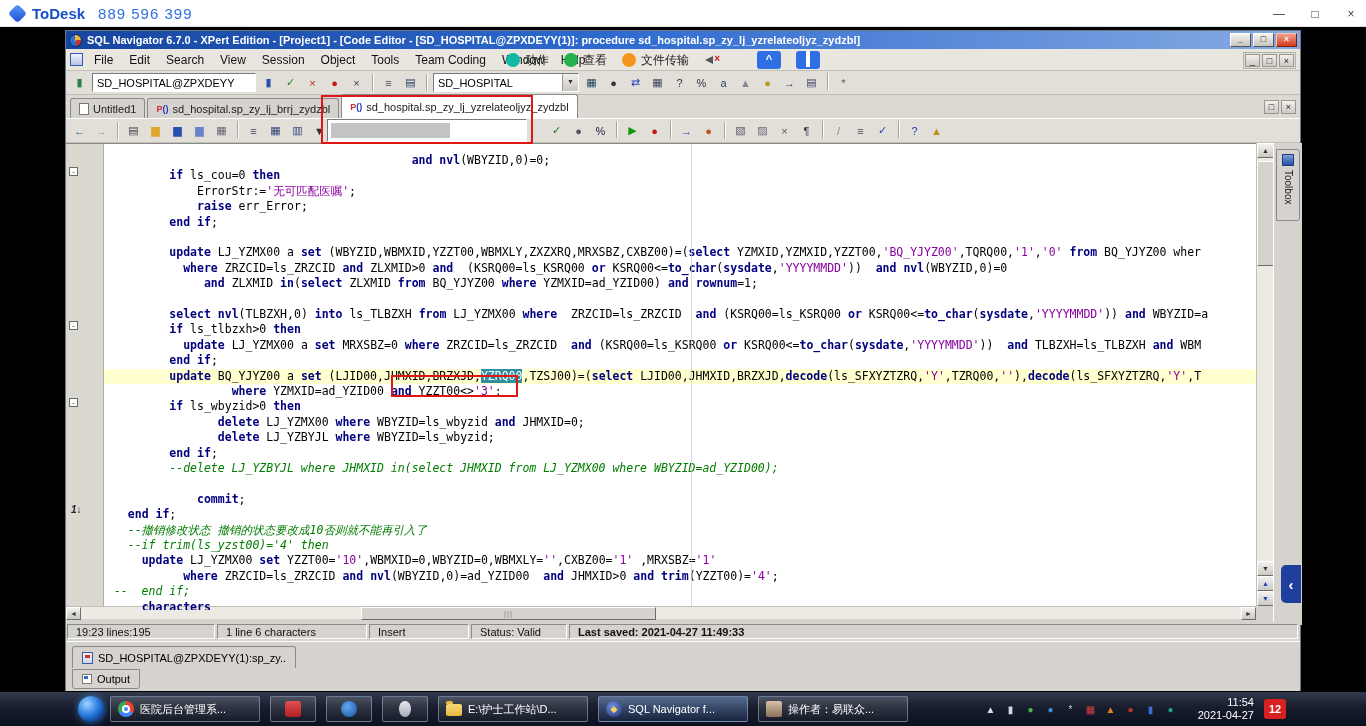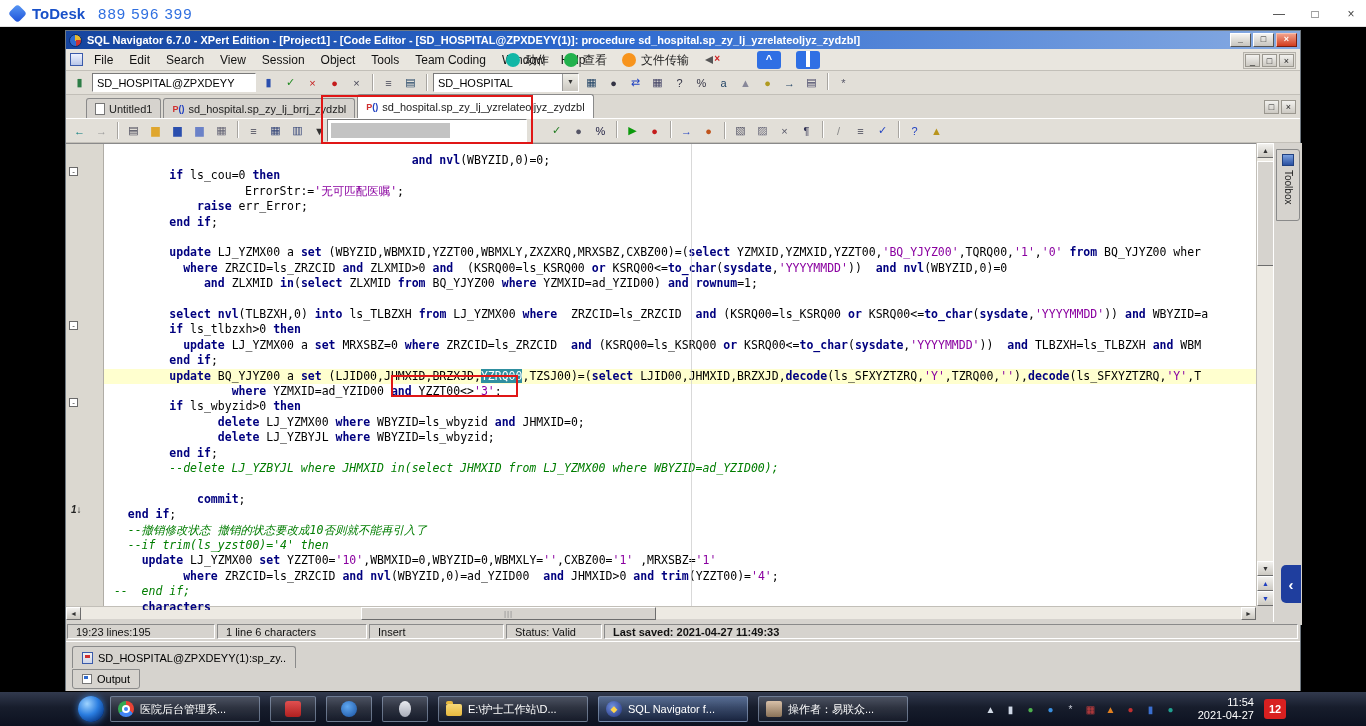--- a/index.html
+++ b/index.html
@@ -41,21 +41,21 @@
 .mdi-ctrls span{width:15px;height:13px;text-align:center;font-size:9px;line-height:12px;color:#222;background:linear-gradient(#f2f1ee,#ccc9c2);border:1px solid #9a978f}
 
 
 .toolbar1{position:absolute;top:40px;left:0;right:0;height:24px;display:flex;align-items:center;gap:3px;padding-left:4px;background:#e2dfd8;border-bottom:1px solid #c2bfb8}
 .combo{height:19px;background:#fff;border:1px solid;border-color:#7a7a7a #fff #fff #7a7a7a;display:flex;align-items:center;font-size:11px;padding-left:4px;white-space:nowrap;overflow:hidden}
 .combo .cbtn{margin-left:auto;width:16px;height:17px;background:linear-gradient(#f0efe8,#cac7c0);border-left:1px solid #9a9a9a;text-align:center;font-size:7px;line-height:16px;color:#333;flex:none}
 .tbi{width:19px;height:19px;display:inline-flex;align-items:center;justify-content:center;font-size:11px;flex:none}
 .sep{width:1px;height:17px;background:#a8a5a0;box-shadow:1px 0 0 #fff;margin:0 3px;flex:none}
 
 
-.tabbar{position:absolute;top:64px;left:0;right:0;height:24px;display:flex;align-items:flex-end;padding-left:20px;background:#dcd9d2;border-bottom:1px solid #fff}
+.tabbar{position:absolute;top:64px;left:0;right:0;height:24px;display:flex;align-items:flex-end;padding-left:4px;background:#dcd9d2;border-bottom:1px solid #fff}
 .dtab{height:20px;display:flex;align-items:center;gap:4px;padding:0 8px;font-size:11px;background:#d6d3ce;border:1px solid #8a8a8a;border-bottom:none;border-radius:3px 3px 0 0;margin-right:2px;color:#222;white-space:nowrap}
 .dtab.active{background:#fff;height:24px}
 .picon{font-size:9px;color:#2040c0;font-weight:bold}
 .picon b{color:#d03030}
 .page-ico{width:10px;height:12px;background:#fff;border:1px solid #777}
 .tab-ctrls{position:absolute;right:4px;top:5px;display:flex;gap:2px}
 .tab-ctrls span{width:15px;height:14px;text-align:center;font-size:9px;line-height:13px;background:linear-gradient(#f2f1ee,#ccc9c2);border:1px solid #9a978f;color:#222}
 
 
 .edtoolbar{position:absolute;top:88px;left:0;right:0;height:24px;display:flex;align-items:center;gap:3px;padding-left:4px;background:#e2dfd8;border-bottom:1px solid #c2bfb8}
@@ -311,21 +311,21 @@
     <div id="marginline"></div>
     <div id="gutter">
         <div class="fold" style="top: 23.4px;">-</div>
         <div class="fold" style="top: 177.4px;">-</div>
         <div class="fold" style="top: 254.4px;">-</div>
         <div class="bmark" style="top: 360.2px;">1↓</div>
       </div>
     <div id="code">
         <div class="cl" style="top: 5px;">                                            <span class="kw">and</span> <span class="kw">nvl</span>(WBYZID,0)=0;</div>
         <div class="cl" style="top: 20.4px;">         <span class="kw">if</span> ls_cou=0 <span class="kw">then</span></div>
-        <div class="cl" style="top: 35.8px; margin-left: 48px;">             ErrorStr:=<span class="st">'无可匹配医嘱'</span>;</div>
+        <div class="cl" style="top: 35.8px;">             ErrorStr:=<span class="st">'无可匹配医嘱'</span>;</div>
         <div class="cl" style="top: 51.2px;">             <span class="kw">raise</span> err_Error;</div>
         <div class="cl" style="top: 66.6px;">         <span class="kw">end</span> <span class="kw">if</span>;</div>
         <div class="cl" style="top: 82px;">&nbsp;</div>
         <div class="cl" style="top: 97.4px;">         <span class="kw">update</span> LJ_YZMX00 a <span class="kw">set</span> (WBYZID,WBMXID,YZZT00,WBMXLY,ZXZXRQ,MRXSBZ,CXBZ00)=(<span class="kw">select</span> YZMXID,YZMXID,YZZT00,<span class="st">'BQ_YJYZ00'</span>,TQRQ00,<span class="st">'1'</span>,<span class="st">'0'</span> <span class="kw">from</span> BQ_YJYZ00 wher</div>
         <div class="cl" style="top: 112.8px;">           <span class="kw">where</span> ZRZCID=ls_ZRZCID <span class="kw">and</span> ZLXMID&gt;0 <span class="kw">and</span>  (KSRQ00=ls_KSRQ00 <span class="kw">or</span> KSRQ00&lt;=<span class="kw">to_char</span>(<span class="kw">sysdate</span>,<span class="st">'YYYYMMDD'</span>))  <span class="kw">and</span> <span class="kw">nvl</span>(WBYZID,0)=0</div>
         <div class="cl" style="top: 128.2px;">              <span class="kw">and</span> ZLXMID <span class="kw">in</span>(<span class="kw">select</span> ZLXMID <span class="kw">from</span> BQ_YJYZ00 <span class="kw">where</span> YZMXID=ad_YZID00) <span class="kw">and</span> <span class="kw">rownum</span>=1;</div>
         <div class="cl" style="top: 143.6px;">&nbsp;</div>
         <div class="cl" style="top: 159px;">         <span class="kw">select</span> <span class="kw">nvl</span>(TLBZXH,0) <span class="kw">into</span> ls_TLBZXH <span class="kw">from</span> LJ_YZMX00 <span class="kw">where</span>  ZRZCID=ls_ZRZCID  <span class="kw">and</span> (KSRQ00=ls_KSRQ00 <span class="kw">or</span> KSRQ00&lt;=<span class="kw">to_char</span>(<span class="kw">sysdate</span>,<span class="st">'YYYYMMDD'</span>)) <span class="kw">and</span> WBYZID=a</div>
         <div class="cl" style="top: 174.4px;">         <span class="kw">if</span> ls_tlbzxh&gt;0 <span class="kw">then</span></div>
         <div class="cl" style="top: 189.8px;">           <span class="kw">update</span> LJ_YZMX00 a <span class="kw">set</span> MRXSBZ=0 <span class="kw">where</span> ZRZCID=ls_ZRZCID  <span class="kw">and</span> (KSRQ00=ls_KSRQ00 <span class="kw">or</span> KSRQ00&lt;=<span class="kw">to_char</span>(<span class="kw">sysdate</span>,<span class="st">'YYYYMMDD'</span>))  <span class="kw">and</span> TLBZXH=ls_TLBZXH <span class="kw">and</span> WBM</div>
@@ -367,21 +367,21 @@
     <div class="toolboxtab">
       <span class="tbx-ico"></span>
       <span class="vtext">Toolbox</span>
     </div>
   </div>
   <div class="expander">‹</div>
 
   <div class="statusbar">
     <span class="scell" style="width:148px">19:23 lines:195</span>
     <span class="scell" style="width:150px">1 line 6 characters</span>
-    <span class="scell" style="width:135px">Insert</span>
+    <span class="scell" style="width:100px">Insert</span>
     <span class="scell" style="width:96px">Status: Valid</span>
     <span class="scell bold" style="flex:1">Last saved: 2021-04-27 11:49:33</span>
   </div>
 
   <div class="mditabrow">
     <div class="mditab">
       <span class="sql-doc-ico"></span>
       <span>SD_HOSPITAL@ZPXDEYY(1):sp_zy..</span>
     </div>
   </div>

